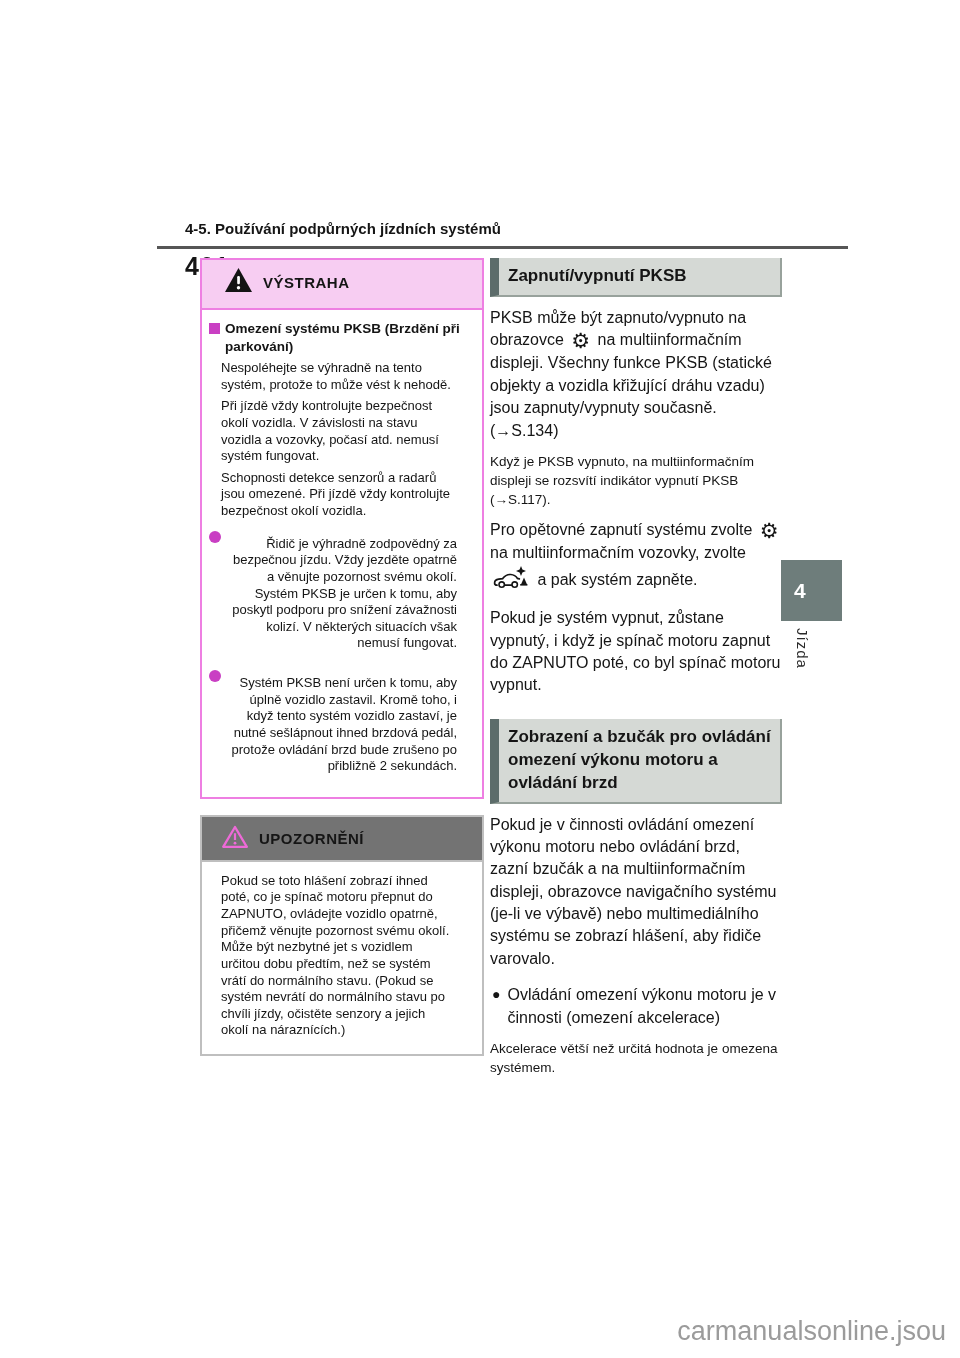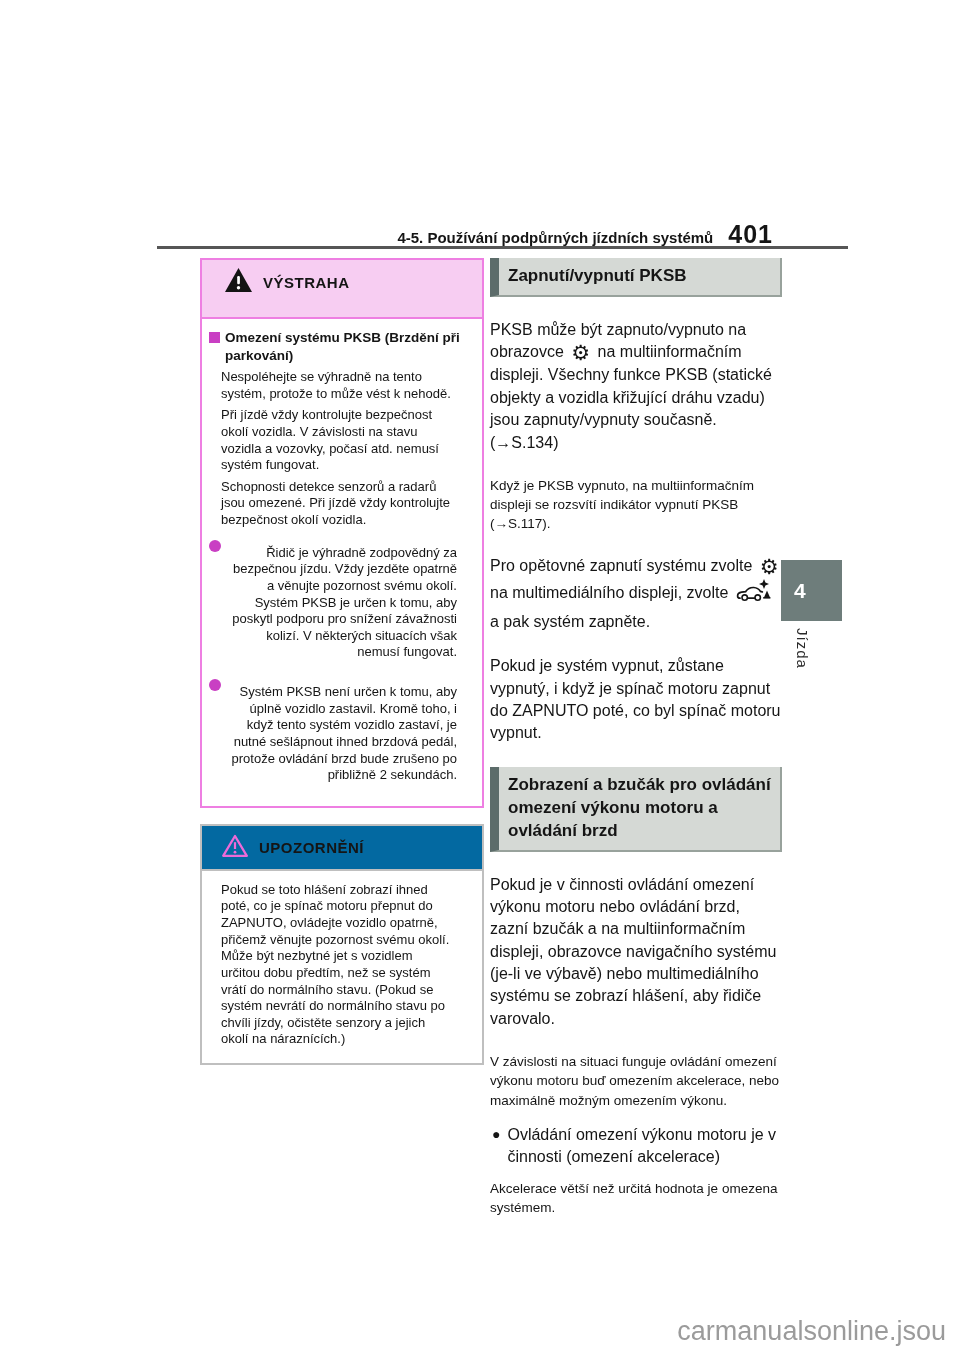--- a/index.html
+++ b/index.html
@@ -8,47 +8,47 @@
     --head-bg:#d5d9d5; --head-bar:#5c6c6a; --head-edge:#98a29c;
     --tab-bg:#6e7d7b; --rule:#565656; --watermark:#9b9b9b;
   }
   *{margin:0;padding:0;box-sizing:border-box;}
   html,body{background:#ffffff;}
   .page{
     position:relative;width:960px;height:1358px;background:#fff;overflow:hidden;
     font-family:"Liberation Sans","DejaVu Sans",sans-serif;color:#151515;
   }
   
-  .header-row{position:absolute;left:185px;top:220px;width:588px;display:flex;justify-content:flex-end;align-items:baseline;gap:15px;}
+  .header-row{position:absolute;left:185px;top:220px;width:588px;display:flex;justify-content:flex-end;align-items:baseline;gap:15px;flex-direction:column;}
   .header-title{font-size:15px;font-weight:bold;white-space:nowrap;}
   .page-number{font-size:25px;font-weight:bold;letter-spacing:1px;}
   .header-rule{position:absolute;left:157px;top:246px;width:691px;height:3px;background:var(--rule);}
   
   .col-left{position:absolute;left:200px;top:258px;width:284px;}
   .col-right{position:absolute;left:490px;top:258px;width:292px;}
   
   .warn-box{border:2px solid var(--warn-border);margin-bottom:16px;}
-  .warn-header{background:var(--warn-bg);border-bottom:2px solid var(--warn-border);display:flex;align-items:center;gap:11px;padding:8px 8px 21px 23px;}
+  .warn-header{background:var(--warn-bg);border-bottom:2px solid var(--warn-border);display:flex;align-items:center;gap:11px;padding:8px 8px 12px 23px;}
   .note-box{border:2px solid var(--note-border);}
-  .note-header{background:#0369a1;border-bottom:2px solid var(--note-border);display:flex;align-items:center;gap:11px;padding:8px 8px 8px 20px;}
+  .note-header{background:#737373;border-bottom:2px solid var(--note-border);display:flex;align-items:center;gap:11px;padding:8px 8px 8px 20px;}
   .box-title{font-size:15px;font-weight:bold;letter-spacing:.5px;}
   .box-body{padding:6px 18px 10px 7px;}
   .topic{display:flex;gap:5px;font-weight:bold;font-size:13.5px;line-height:1.3;margin:4px 0 5px 0;}
   .sq{flex:none;width:11px;height:11px;background:var(--bullet-magenta);margin-top:3px;}
   .box-body p{font-size:13px;line-height:1.28;margin:5px 12px;}
   .m-bullet{display:flex;gap:3px;margin:9px 0 5px 0;}
   .m-bullet .dot{flex:none;width:12px;height:12px;border-radius:50%;background:var(--bullet-magenta);margin-top:2px;}
   .m-bullet p{margin:7px;text-align:right;}
   
   .section-title{
     background:var(--head-bg);border-left:9px solid var(--head-bar);
     border-bottom:2px solid var(--head-edge);border-right:2px solid var(--head-edge);
     font-size:17px;font-weight:bold;line-height:1.35;padding:7px 6px 7px 9px;margin-bottom:1px;
   }
-  .big{font-size:16px;line-height:1.4;margin:22px 0;}
+  .big{font-size:16px;line-height:1.4;margin:10px 0;}
   .small{font-size:13.5px;line-height:1.42;margin:10px 0;}
   .gear{font-size:21px;line-height:1;vertical-align:-3px;padding:0 3px;font-family:"DejaVu Sans",sans-serif;}
   .car-icon{vertical-align:-6px;padding:0 3px;}
   .b-row{display:flex;gap:7px;margin:14px 0 10px 2px;}
   .b-row .b-glyph{font-size:14px;line-height:1.5;}
   .b-row p{margin:0;}
   .s2{margin-top:22px;}
   
   .side-tab{position:absolute;left:781px;top:560px;width:61px;height:61px;background:var(--tab-bg);
     color:#fff;font-size:21px;font-weight:bold;display:flex;align-items:center;padding-left:13px;}
@@ -127,41 +127,40 @@
       <span>PKSB může být zapnuto/vypnuto na obrazovce</span>
       <span class="gear">⚙</span>
       <span>na multiinformačním displeji. Všechny funkce PKSB (statické objekty a vozidla křižující dráhu vzadu) jsou zapnuty/vypnuty současně. (→S.134)</span>
     </p>
 
     <p class="small">Když je PKSB vypnuto, na multiinformačním displeji se rozsvítí indikátor vypnutí PKSB (→S.117).</p>
 
     <p class="big">
       <span>Pro opětovné zapnutí systému zvolte</span>
       <span class="gear">⚙</span>
-      <span>na multimediálního displeji, zvolte</span>
+      <span>na multiinformačním vozovky, zvolte</span>
       <span class="car-icon">
         <svg width="37" height="26" viewBox="0 0 37 26">
           <path d="M28 1 L29.4 4.6 L33 6 L29.4 7.4 L28 11 L26.6 7.4 L23 6 L26.6 4.6 Z" fill="#141414"></path>
           <path d="M31 12.5 L33.8 19 L28.2 19 Z" fill="#141414"></path>
           <rect x="27.2" y="19" width="7.2" height="1.6" fill="#141414"></rect>
           <path d="M4 20.2 C2.4 20.2 1.6 19.3 1.6 17.9 C1.6 15.9 3.2 14.6 5.7 14.2 L9.7 13.6 C11.7 10.7 14.7 9.3 17.8 9.5 C20.8 9.7 23 11.2 24.5 13.4 L26.3 13.9" fill="none" stroke="#141414" stroke-width="1.7" stroke-linecap="round"></path>
           <circle cx="8.7" cy="19.6" r="2.7" fill="none" stroke="#141414" stroke-width="1.6"></circle>
           <circle cx="21.7" cy="19.6" r="2.7" fill="none" stroke="#141414" stroke-width="1.6"></circle>
           <path d="M11.8 20.2 L18.6 20.2" stroke="#141414" stroke-width="1.7" stroke-linecap="round"></path>
         </svg>
       </span>
       <span>a pak systém zapněte.</span>
     </p>
 
     <p class="big">Pokud je systém vypnut, zůstane vypnutý, i když je spínač motoru zapnut do ZAPNUTO poté, co byl spínač motoru vypnut.</p>
 
     <div class="section-title s2">Zobrazení a bzučák pro ovládání omezení výkonu motoru a ovládání brzd</div>
 
     <p class="big">Pokud je v činnosti ovládání omezení výkonu motoru nebo ovládání brzd, zazní bzučák a na multiinformačním displeji, obrazovce navigačního systému (je-li ve výbavě) nebo multimediálního systému se zobrazí hlášení, aby řidiče varovalo.</p>
-    <p class="small">V závislosti na situaci funguje ovládání omezení výkonu motoru buď omezením akcelerace, nebo maximálně možným omezením výkonu.</p>
 
     <div class="b-row">
       <span class="b-glyph">●</span>
       <p class="big" style="margin:0">Ovládání omezení výkonu motoru je v činnosti (omezení akcelerace)</p>
     </div>
 
     <p class="small">Akcelerace větší než určitá hodnota je omezena systémem.</p>
 
   </div>
 

